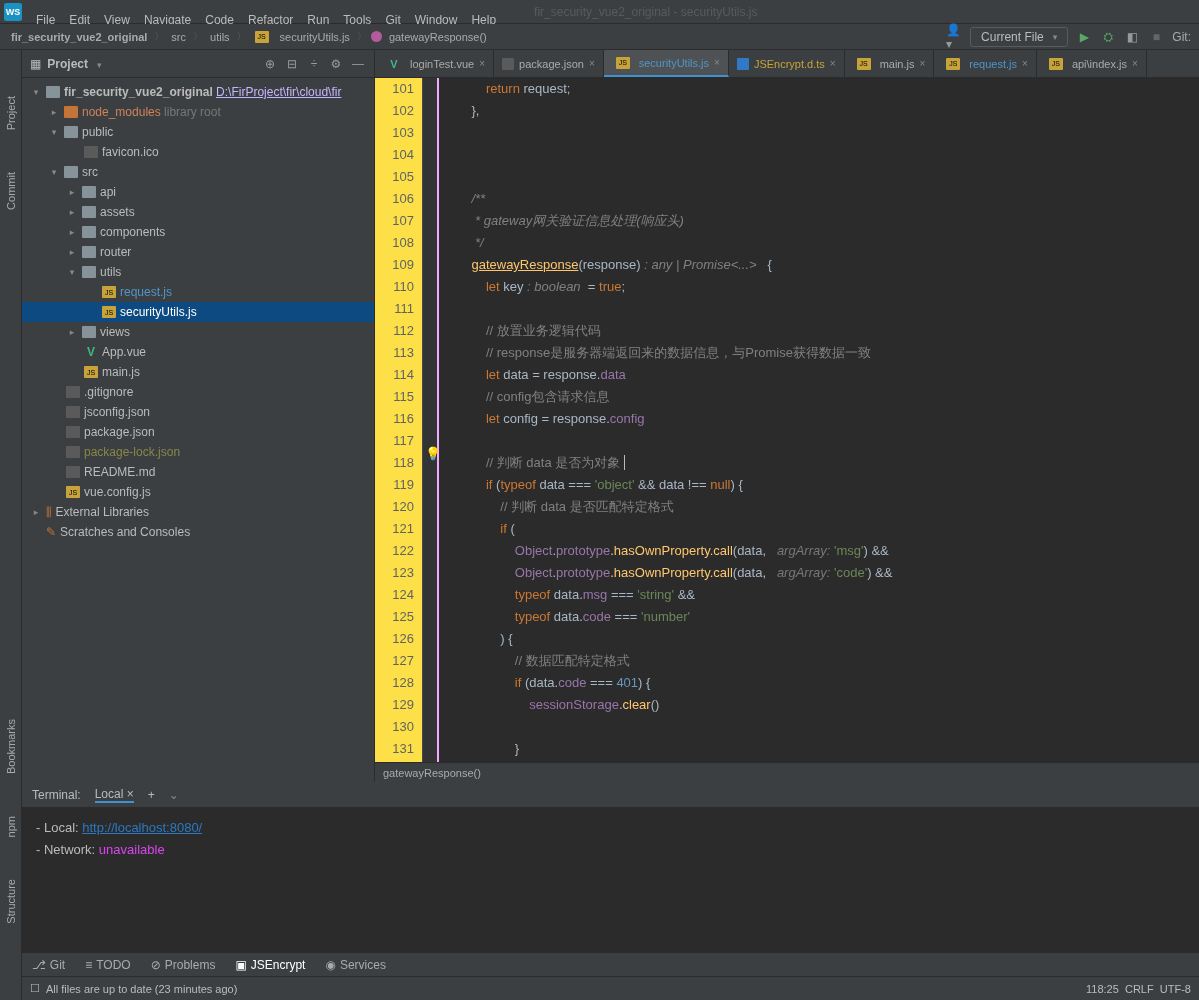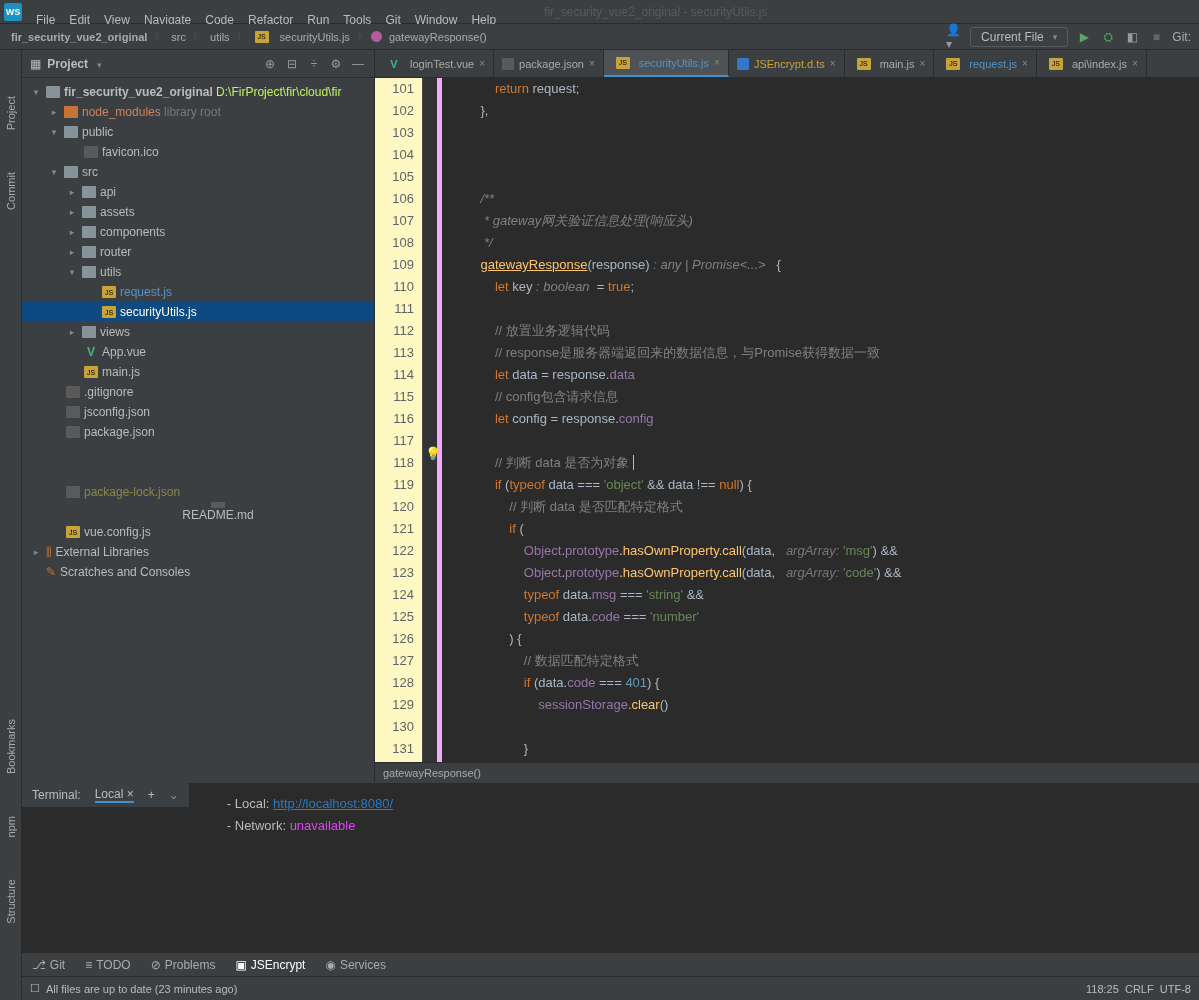--- a/index.html
+++ b/index.html
@@ -1,21 +1,21 @@
 <!DOCTYPE html>
 <html><head>
 <meta charset="utf-8">
 <style>
 * { margin:0; padding:0; box-sizing:border-box; font-family:"Microsoft YaHei",sans-serif; }
 body { background:#3c3f41; color:#bbb; font-size:12px; width:1199px; height:1000px; overflow:hidden; display:flex; flex-direction:column; }
 .menubar { height:24px; background:#3c3f41; border-bottom:1px solid #2b2b2b; display:flex; align-items:center; padding:0 4px; gap:2px; }
 .ws-logo { width:18px; height:18px; background:#1b92c2; color:#fff; font-size:9px; font-weight:bold; display:flex; align-items:center; justify-content:center; border-radius:2px; margin-right:6px; }
 .menu-item { padding:2px 6px; color:#bbb; cursor:pointer;margin-top:16px; }
 .menu-item u { text-decoration:underline; }
-.win-title { margin-left:40px; color:#5a5a5a; }
+.win-title { margin-left:30px; color:#5a5a5a; }
 .navbar { height:26px; background:#3c3f41; border-bottom:1px solid #2b2b2b; display:flex; align-items:center; padding:0 8px; }
 .bc { display:flex; align-items:center; gap:4px; font-size:11px; }
 .bc-sep { color:#666; font-size:10px; }
 .bc-item { color:#aaa; padding:2px 3px; }
 .nav-right { margin-left:auto; display:flex; align-items:center; gap:8px; }
 .current-file { border:1px solid #5a5a5a; padding:2px 10px; border-radius:3px; color:#bbb; display:flex; gap:6px; align-items:center; }
 .icon-btn { width:16px; height:16px; display:flex; align-items:center; justify-content:center; color:#999; cursor:pointer; }
 .main { flex:1; display:flex; min-height:0; }
 .left-gutter { width:22px; background:#3c3f41; border-right:1px solid #2b2b2b; display:flex; flex-direction:column; align-items:center; padding-top:40px; gap:30px; }
 .vlabel { writing-mode:vertical-rl; transform:rotate(180deg); font-size:11px; color:#aaa; cursor:pointer; padding:6px 0; }
@@ -34,29 +34,29 @@
 .file-js { width:14px; height:12px; margin:0 4px; background:#c7a33a; border-radius:1px; display:inline-flex; align-items:center; justify-content:center; font-size:7px; color:#000; }
 .file-vue { width:12px; height:12px; margin:0 5px; color:#41b883; display:inline-flex; align-items:center; justify-content:center; font-weight:bold; }
 .file-gen { width:14px; height:12px; margin:0 4px; background:#5a5a5a; border-radius:1px; display:inline-block; }
 .editor-area { flex:1; display:flex; flex-direction:column; background:#2b2b2b; min-width:0; }
 .tabs { height:28px; background:#3c3f41; border-bottom:1px solid #2b2b2b; display:flex; overflow:hidden; }
 .tab { padding:0 8px; display:flex; align-items:center; gap:5px; color:#aaa; border-right:1px solid #2b2b2b; font-size:11px; cursor:pointer; white-space:nowrap; }
 .tab.active { background:#4e5254; border-bottom:2px solid #3f91d0; color:#ddd; }
 .tab-close { color:#888; font-size:10px; }
 .tab-icon { width:12px; height:12px; border-radius:1px; display:inline-block; }
 .code-wrap { flex:1; display:flex; overflow:hidden; font-family:Consolas,monospace; font-size:13px; line-height:22px; }
-.gutter-col { width:48px; background:#fef9c3; color:#606366; text-align:right; padding:0 8px; border-right:1px solid #4a4a4a; }
+.gutter-col { width:48px; background:#fde047; color:#606366; text-align:right; padding:0 8px; border-right:1px solid #4a4a4a; }
 .fold-col { width:14px; background:#313335; }
-.code-col { flex:1; padding-left:24px; border-left:5px solid #f0abfc; overflow:hidden; white-space:pre; color:#a9b7c6; }
+.code-col { flex:1; padding-left:18px; border-left:2px solid #f0abfc; overflow:hidden; white-space:pre; color:#a9b7c6; }
 .k { color:#cc7832; } .s { color:#6a8759;text-align:right; } .c { color:#808080; } .d { color:#808080; font-style:italic; }
 .fn { color:#ffc66d; } .fn-ul { color:#ffc66d; text-decoration:underline; } .p { color:#9876aa; } .n { color:#6897bb; }
 .ty { color:#808080; font-style:italic; } .hint { color:#787878; font-style:italic; }
 .bulb { position:absolute; left:425px; top:446px; color:#d9a93f; font-size:13px; }
 .breadcrumb-bar { height:20px; background:#3c3f41; border-top:1px solid #2b2b2b; padding-left:8px; font-size:11px; color:#aaa; display:flex; align-items:center; }
-.terminal-panel { height:170px; background:#2b2b2b; border-top:1px solid #3c3f41; display:flex; flex-direction:row;gap:24px; }
+.terminal-panel { height:170px; background:#2b2b2b; border-top:1px solid #3c3f41; display:flex; flex-direction:column; }
 .term-tabs { height:24px; background:#3c3f41; display:flex; align-items:center; padding:0 10px; gap:14px; font-size:12px; }
 .term-tab.active { border-bottom:2px solid #3f91d0; }
 .term-body { flex:1; font-family:Consolas,monospace; font-size:13px; line-height:22px; padding:10px 14px; color:#bbb; }
 .term-link { color:#2b79c2; text-decoration:underline; }
 .term-dim { color:#d946ef; }
 .toolwin-bar { height:24px; background:#3c3f41; border-top:1px solid #2b2b2b; display:flex; align-items:center; padding:0 10px; gap:20px; font-size:12px; }
 .toolwin-bar .tw { display:flex; align-items:center; gap:4px; color:#aaa; cursor:pointer; }
 .toolwin-bar .tw.active { color:#fff; }
 .status-bar { height:24px; background:#3c3f41; border-top:1px solid #2b2b2b; display:flex; align-items:center; padding:0 8px; font-size:11px; }
 .status-bar .spacer { flex:1; }
@@ -126,21 +126,21 @@
           <span style="font-weight:bold;">Project</span>
           <span class="chev"></span>
           <span class="spacer"></span>
           <span class="icon-btn">⊕</span>
           <span class="icon-btn">⊟</span>
           <span class="icon-btn">÷</span>
           <span class="icon-btn">⚙</span>
           <span class="icon-btn">—</span>
         </div>
         <div class="tree">
-          <div class="tree-row" style="padding-left:8px;"><span class="arrow">▾</span><span class="folder-icon folder-gray"></span><b>fir_security_vue2_original</b>&nbsp;<span style="color:#bef264;">D:\FirProject\fir\cloud\fir</span></div>
+          <div class="tree-row" style="padding-left:8px;"><span class="arrow">▾</span><span class="folder-icon folder-gray"></span><b>fir_security_vue2_original</b>&nbsp;<span style="color:#c4b5fd;text-decoration:underline;">D:\FirProject\fir\cloud\fir</span></div>
           <div class="tree-row" style="padding-left:26px;"><span class="arrow">▸</span><span class="folder-icon folder-orange"></span><span style="color:#d0825a;">node_modules</span>&nbsp;<span style="color:#777;">library root</span></div>
           <div class="tree-row" style="padding-left:26px;">
               <span class="arrow">▾</span>
               <span class="folder-icon folder-gray"></span>
               <span>public</span>
             </div>
           <div class="tree-row" style="padding-left:58px;">
               <span class="file-gen"></span>
               <span>favicon.ico</span>
             </div>
@@ -200,25 +200,25 @@
               <span>.gitignore</span>
             </div>
           <div class="tree-row" style="padding-left:40px;">
               <span class="file-gen"></span>
               <span>jsconfig.json</span>
             </div>
           <div class="tree-row" style="padding-left:40px;">
               <span class="file-gen"></span>
               <span>package.json</span>
             </div>
-          <div class="tree-row" style="padding-left:40px;margin-top:40px;">
+          <div class="tree-row" style="padding-left:40px;">
               <span class="file-gen"></span>
               <span style="color:#8a8649;">package-lock.json</span>
             </div>
-          <div class="tree-row" style="padding-left:40px;flex-direction:column;">
+          <div class="tree-row" style="padding-left:40px;">
               <span class="file-gen"></span>
               <span>README.md</span>
             </div>
           <div class="tree-row" style="padding-left:40px;">
               <span class="file-js">JS</span>
               <span>vue.config.js</span>
             </div>
           <div class="tree-row" style="padding-left:8px;">
               <span class="arrow">▸</span>
               <span style="color:#c47437;margin:0 4px;">⫼</span>

